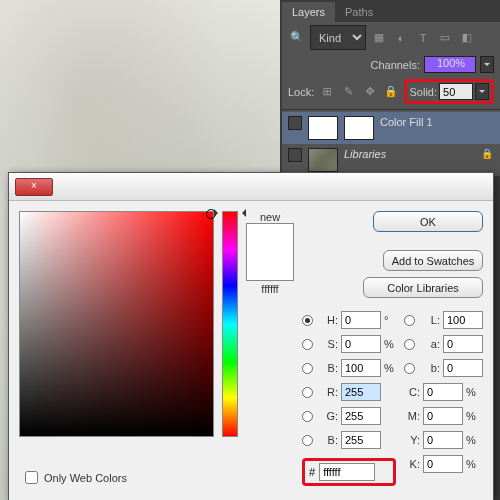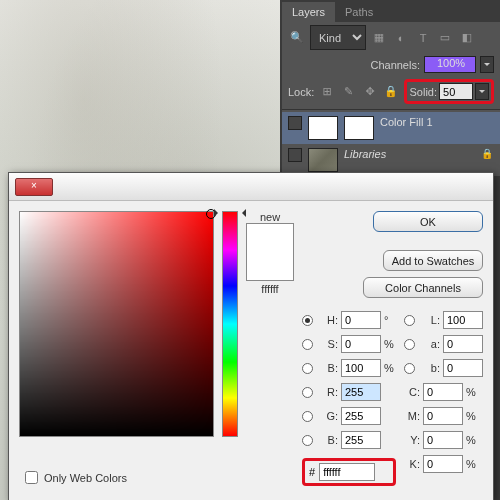--- a/index.html
+++ b/index.html
@@ -126,21 +126,21 @@
       <div class="swbox">
         <div class="swt"></div>
         <div class="swb"></div>
       </div>
       <div>ffffff</div>
     </div>
     <div class="rcol">
       <button class="btn" style="border-color:#3a6ea5">OK</button>
       <div style="height:6px"></div>
       <button class="btn" style="width:100px">Add to Swatches</button>
-      <button class="btn" style="width:120px">Color Channels</button>
+      <button class="btn" style="width:120px">Color Libraries</button>
       <div class="fields">
         <div class="fcol">
           <div class="frow">
               <div class="rad on"></div>
               <label>H:</label>
               <input class="fin" value="0" style="">
               <span class="unit">°</span>
             </div>
           <div class="frow">
               <div class="rad"></div>

